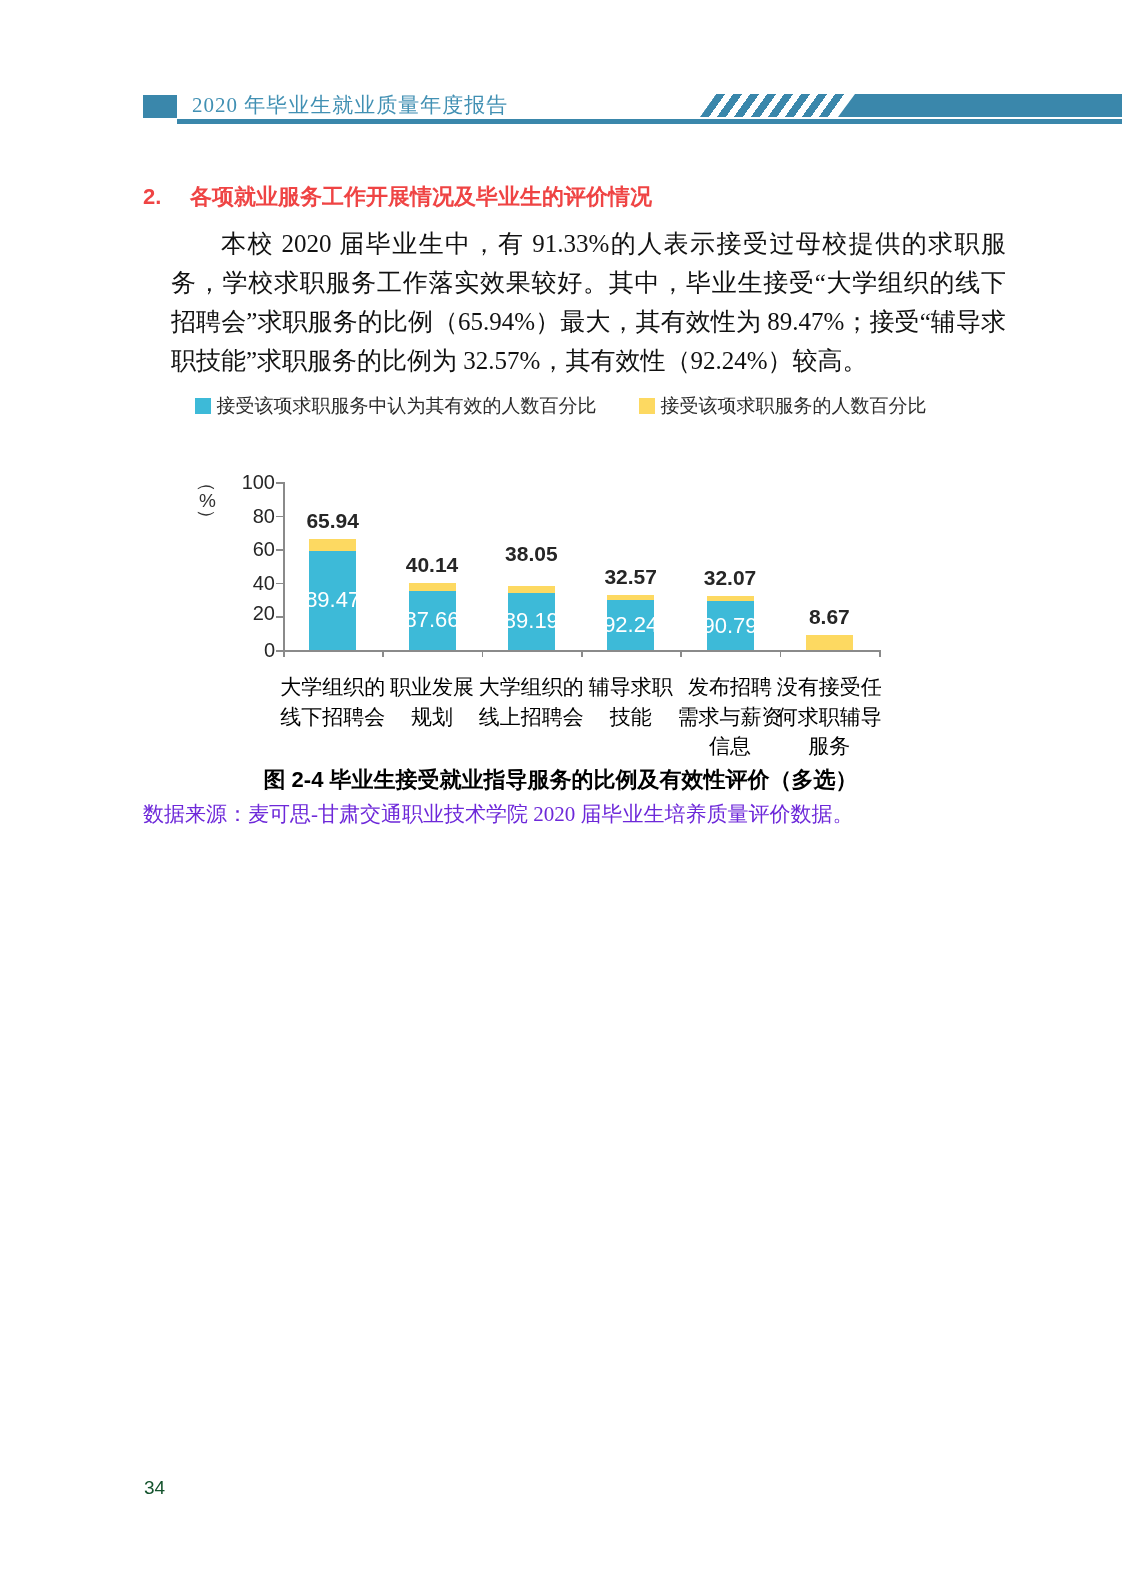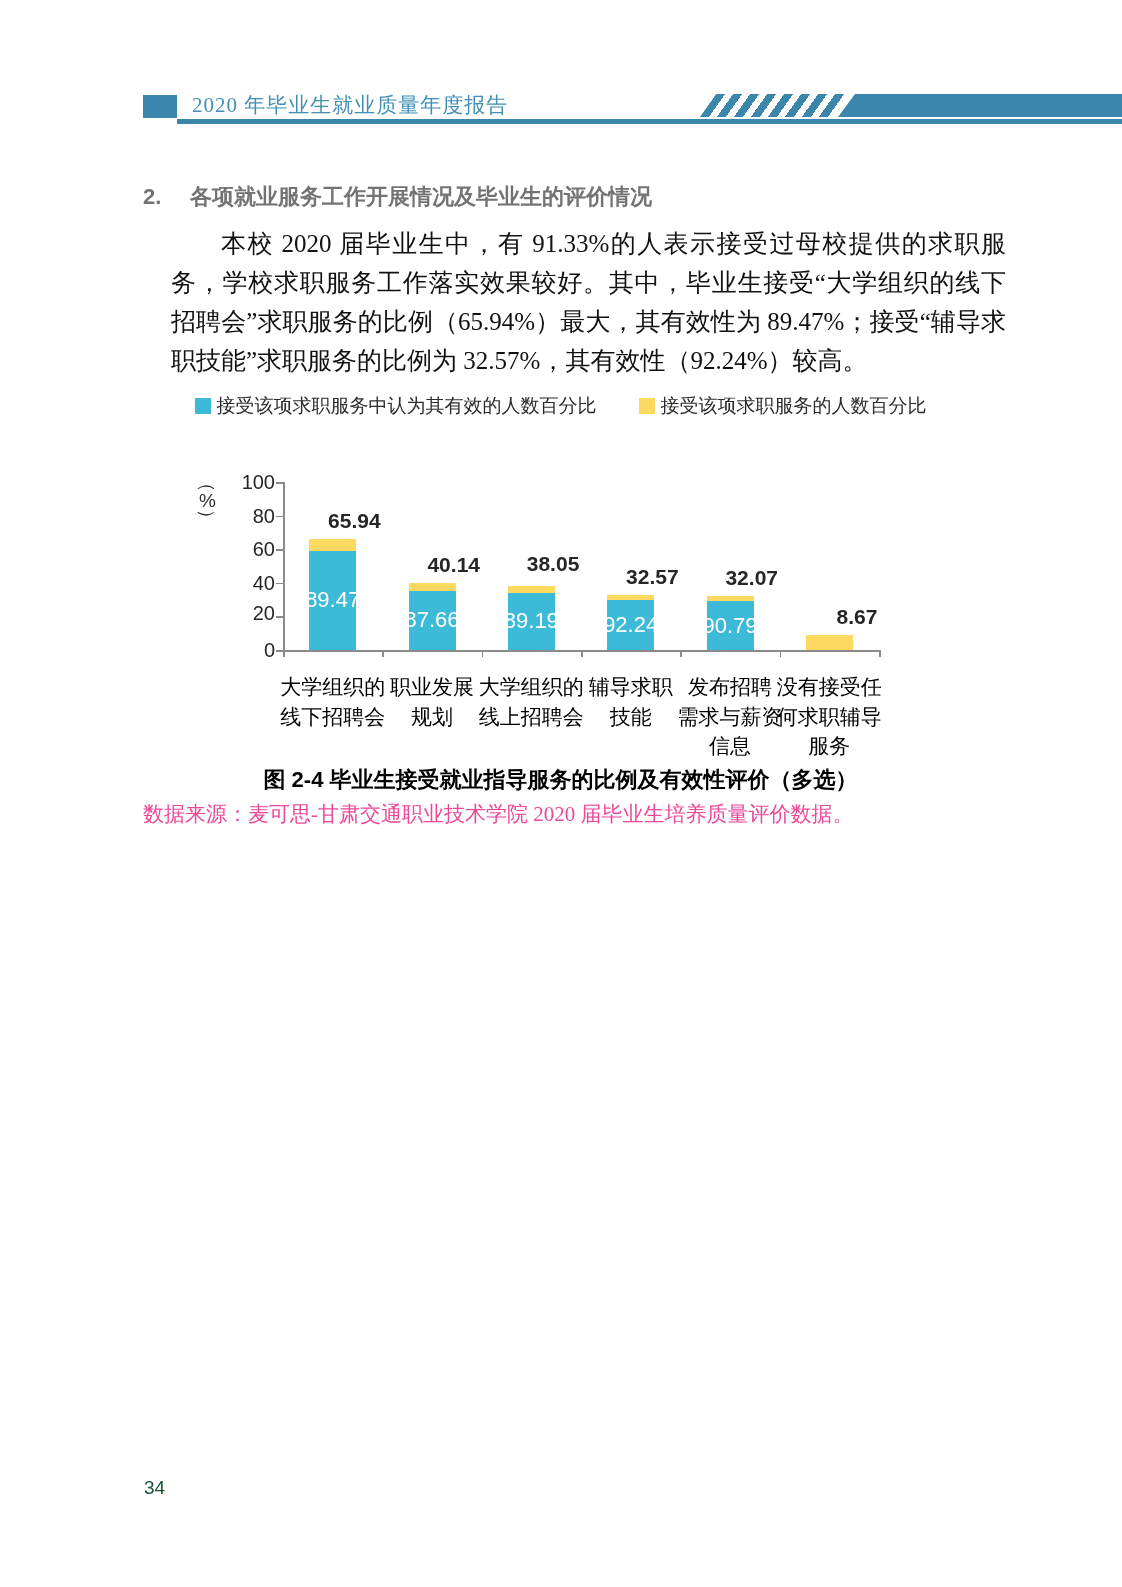--- a/index.html
+++ b/index.html
@@ -41,21 +41,21 @@
   }
   .hdr-rule {
     position: absolute; left: 177px; top: 119px;
     width: 945px; height: 5px; background: #3a87ab;
   }
 
   
   .sec-heading {
     position: absolute; left: 143px; top: 182px; width: 840px;
     font-family: "Liberation Sans", sans-serif;
-    font-weight: bold; font-size: 22px; color: #737373;
+    font-weight: bold; font-size: 22px; color: #ef4444;
   }
   .sec-num { display: inline-block; width: 47px; }
 
   
   .body-par {
     position: absolute; left: 143px; top: 224px; width: 835px;
     font-family: "Liberation Serif", serif;
     font-size: 25px; line-height: 39px; color: #111111;
     text-align: justify; text-indent: 2em; margin-left: 28px;
   }
@@ -82,21 +82,21 @@
     width: 46px; text-align: right;
     font-size: 20px; color: #262626; line-height: 24px;
   }
   .ylab {
     display: flex; flex-direction: column; align-items: center;
     font-size: 19px; color: #333333; line-height: 17px; gap: 1px;
   }
   .ylab .paren { transform: rotate(90deg); display: inline-block; }
   .bar-seg { }
   .bar-total-label {
-    width: 96px; text-align: right;
+    width: 96px; text-align: center;
     font-size: 21px; font-weight: 600; color: #262626;
   }
   .bar-eff-label {
     width: 96px; text-align: center;
     font-size: 22px; color: #ffffff;
   }
   .cat-label {
     width: 114px; text-align: center;
     font-size: 21px; color: #000000; line-height: 29.5px;
   }
@@ -104,21 +104,21 @@
   
   .fig-caption {
     position: absolute; left: 143px; top: 765px; width: 835px;
     text-align: center;
     font-family: "Liberation Sans", sans-serif;
     font-weight: bold; font-size: 22px; color: #000000;
   }
   .data-source {
     position: absolute; left: 143px; top: 800px; width: 880px;
     font-family: "Liberation Serif", serif;
-    font-size: 21px; color: #ec4899;
+    font-size: 21px; color: #6d28d9;
   }
   .page-num {
     position: absolute; left: 144px; top: 1477px;
     font-family: "Liberation Sans", sans-serif;
     font-size: 19px; color: #14532d;
   }
 </style>
 </head>
 <body>
 
@@ -188,21 +188,21 @@
       <div class="abs bar-seg" style="left: 218.5px; top: 140.886px; width: 47px; height: 59.1137px; background: rgb(61, 186, 216);"></div>
       <div class="abs bar-eff-label" style="left: 194px; top: 157.443px;">87.66</div>
       <div class="abs bar-total-label" style="left: 194px; top: 102.565px;">40.14</div>
       <div class="abs cat-label" style="left: 185px; top: 222px;">
         <div>职业发展</div>
         <div>规划</div>
       </div>
       <div class="abs bar-seg" style="left: 317.833px; top: 136.076px; width: 47px; height: 6.91018px; background: rgb(253, 217, 97);"></div>
       <div class="abs bar-seg" style="left: 317.833px; top: 142.986px; width: 47px; height: 57.0138px; background: rgb(61, 186, 216);"></div>
       <div class="abs bar-eff-label" style="left: 293.333px; top: 158.493px;">89.19</div>
-      <div class="abs bar-total-label" style="left: 293.333px; top: 102px;">38.05</div>
+      <div class="abs bar-total-label" style="left: 293.333px; top: 92px;">38.05</div>
       <div class="abs cat-label" style="left: 284.333px; top: 222px;">
         <div>大学组织的</div>
         <div>线上招聘会</div>
       </div>
       <div class="abs bar-seg" style="left: 417.167px; top: 145.282px; width: 47px; height: 4.24609px; background: rgb(253, 217, 97);"></div>
       <div class="abs bar-seg" style="left: 417.167px; top: 149.528px; width: 47px; height: 50.4715px; background: rgb(61, 186, 216);"></div>
       <div class="abs bar-eff-label" style="left: 392.667px; top: 161.764px;">92.24</div>
       <div class="abs bar-total-label" style="left: 392.667px; top: 115.282px;">32.57</div>
       <div class="abs cat-label" style="left: 383.667px; top: 222px;">
         <div>辅导求职</div>

